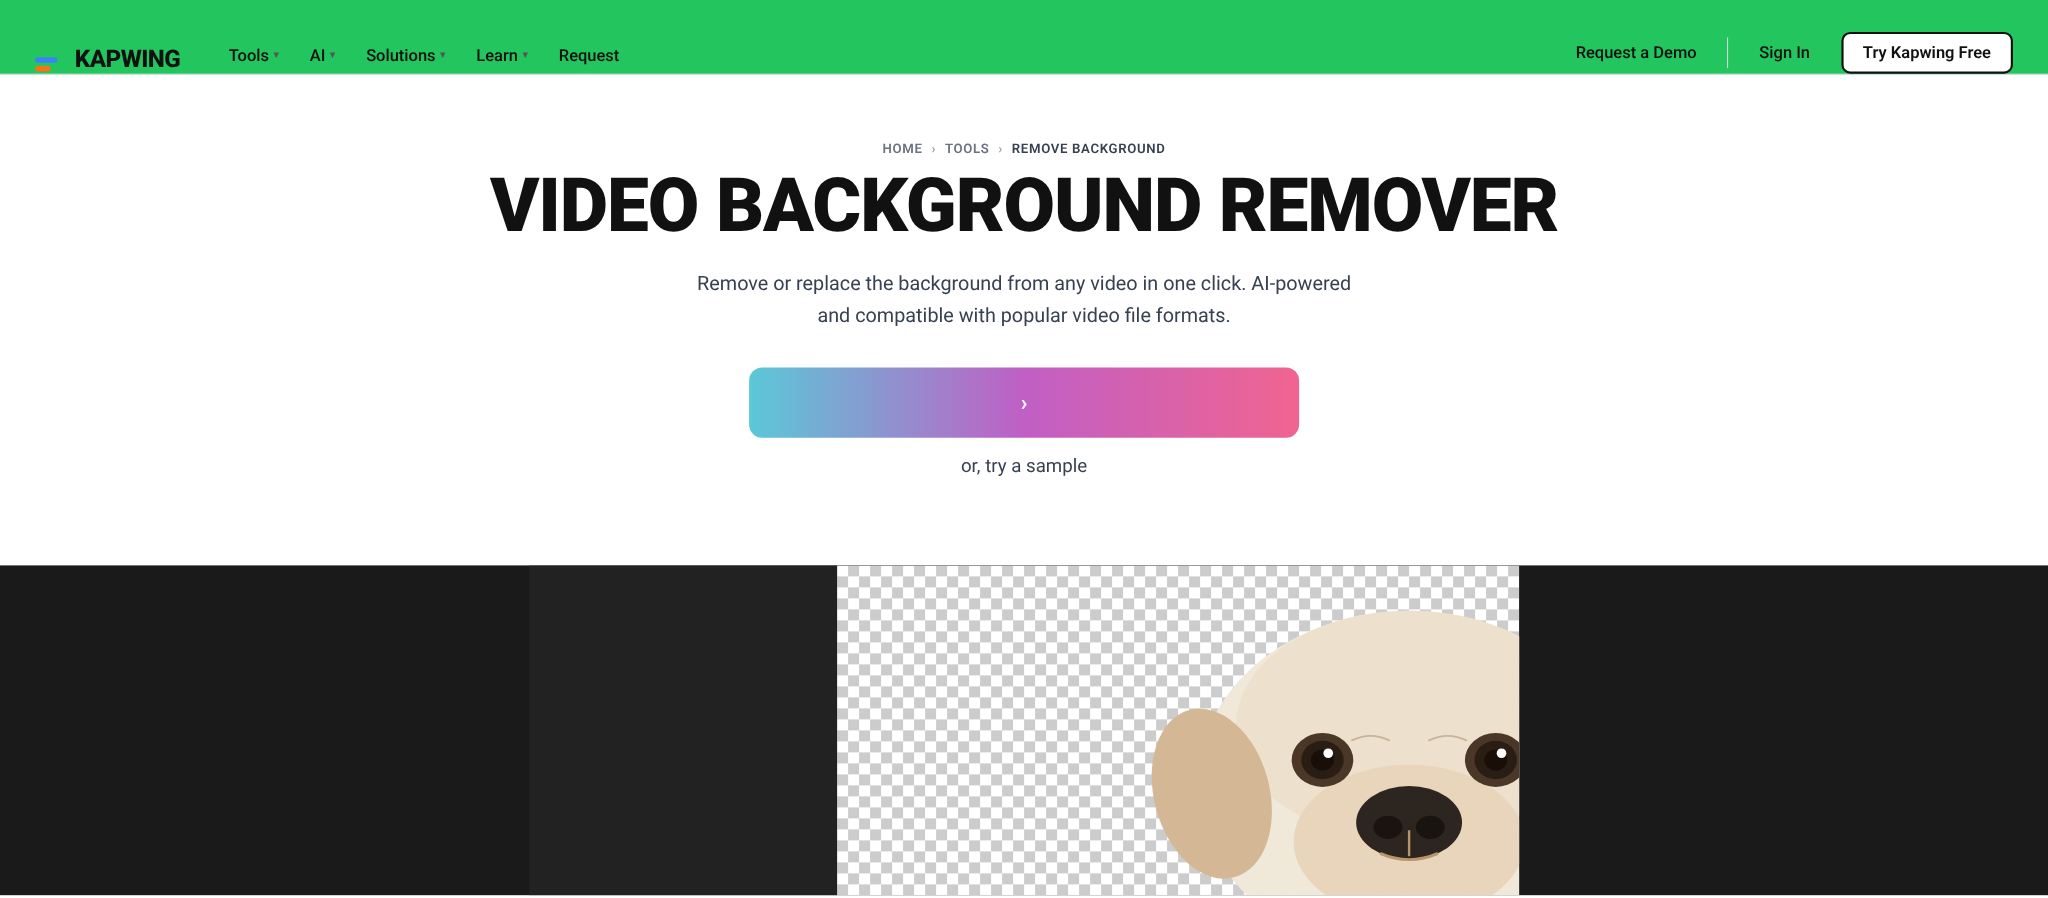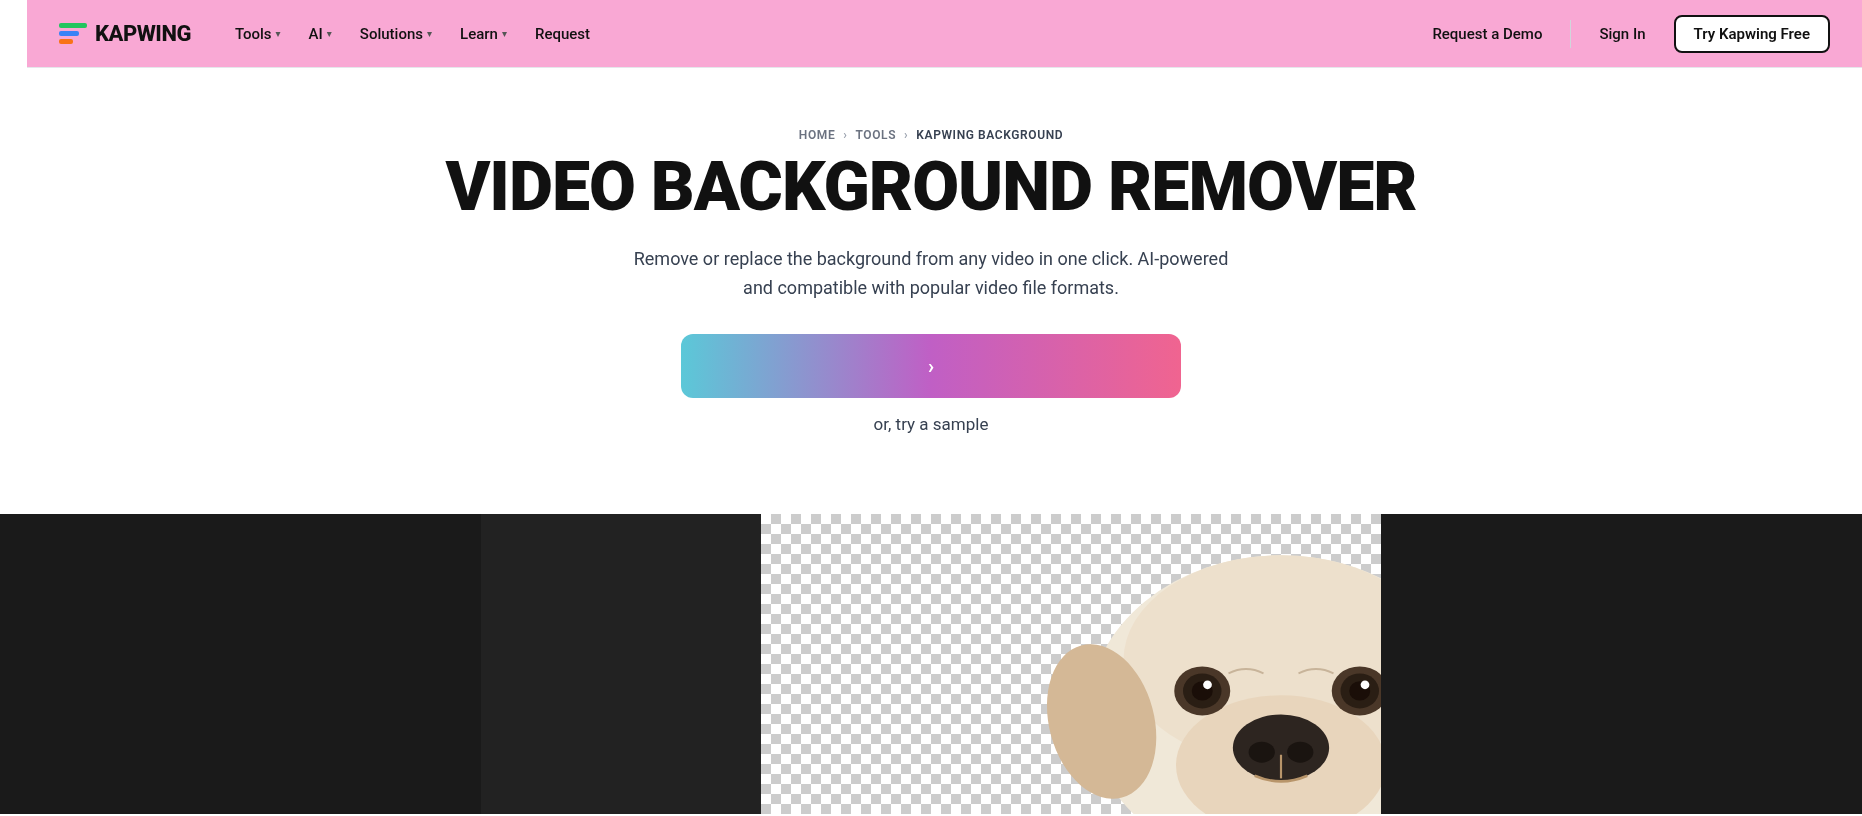--- a/index.html
+++ b/index.html
@@ -1,28 +1,27 @@
 <!DOCTYPE html>
 <html><head>
   <meta charset="utf-8">
   <style>
     * { margin: 0; padding: 0; box-sizing: border-box; }
     body { font-family: -apple-system, BlinkMacSystemFont, 'Segoe UI', Roboto, sans-serif; background: #fff; overflow-x: hidden; }
 
     
     nav {
       display: flex;
-      align-items: center;
+      align-items: flex-end;
       padding: 0 32px;
       height: 68px;
       border-bottom: 1px solid #e5e7eb;
       position: relative;
       z-index: 10;
-      background: #f9a8d4;
-      margin-left: 27px;
+      background: #22c55e;
     }
     .nav-logo {
       display: flex;
       align-items: center;
       gap: 8px;
       margin-right: 32px;
       text-decoration: none;
     }
     .logo-icon {
       width: 28px;
@@ -243,21 +242,21 @@
     <a class="nav-try" href="#">Try Kapwing Free</a>
   </div>
 </nav>
 
 <section class="hero">
   <div class="breadcrumb">
     <span>HOME</span>
     <span class="breadcrumb-sep">›</span>
     <span>TOOLS</span>
     <span class="breadcrumb-sep">›</span>
-    <span class="breadcrumb-current">KAPWING BACKGROUND</span>
+    <span class="breadcrumb-current">REMOVE BACKGROUND</span>
   </div>
 
   <h1 class="hero-title">VIDEO BACKGROUND REMOVER</h1>
   <p class="hero-desc">Remove or replace the background from any video in one click. AI-powered and compatible with popular video file formats.</p>
 
   <div style="display:flex;flex-direction:column;align-items:center;">
     <a class="cta-btn" href="#">
       <span class="cta-arrow">›</span>
     </a>
     <p class="or-sample">or, try a sample</p>

